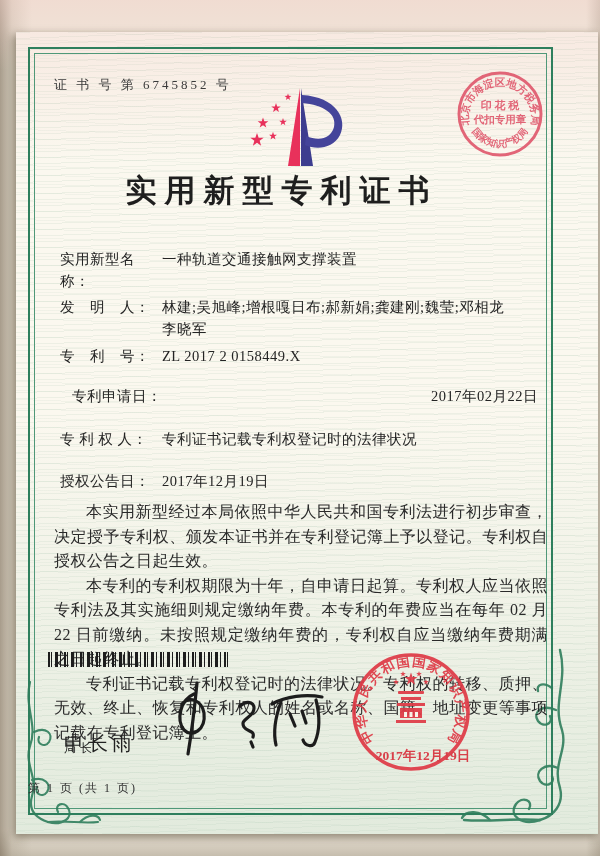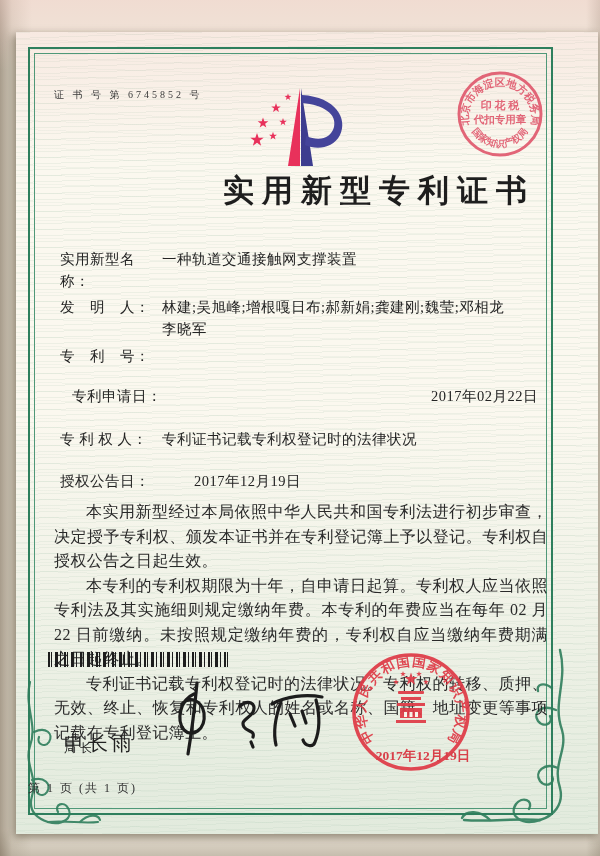--- a/index.html
+++ b/index.html
@@ -19,22 +19,22 @@
     background-color:#fbf8ef;
     background-image:
       linear-gradient(180deg, rgba(238,196,190,0.28) 0, rgba(238,196,190,0) 130px),
       linear-gradient(0deg, rgba(188,214,194,0.40) 0, rgba(188,214,194,0.18) 220px, rgba(188,214,194,0) 420px),
       repeating-linear-gradient(178deg, rgba(110,160,130,0.10) 0 1px, rgba(0,0,0,0) 1px 6px),
       repeating-linear-gradient(182deg, rgba(110,160,130,0.07) 0 1px, rgba(0,0,0,0) 1px 9px);
     box-shadow:-5px 3px 9px rgba(80,70,50,0.35), 0 3px 7px rgba(80,70,50,0.35);
   }
   .frame-outer{position:absolute;left:12px;top:15px;right:45px;bottom:19px;border:2.5px solid #2e7f5d;}
   .frame-inner{position:absolute;left:4px;top:4px;right:4px;bottom:4px;border:1px solid #4f9878;}
-  .cert-no{position:absolute;left:38px;top:56px;font-size:10px;letter-spacing:3px;color:#3a3a3a;}
-  .title{position:absolute;left:12px;top:138px;width:507px;text-align:right;
+  .cert-no{position:absolute;left:38px;top:44px;font-size:13px;letter-spacing:3px;color:#3a3a3a;}
+  .title{position:absolute;left:12px;top:138px;width:507px;text-align:center;
          font-size:31px;font-weight:700;letter-spacing:8px;color:#1e1e1e;}
   .frow{position:absolute;display:flex;width:478px;font-size:14.5px;color:#242424;line-height:22px;}
   .frow .lbl{flex:0 0 102px;letter-spacing:0.5px;}
   .frow .val{flex:1;white-space:pre-line;letter-spacing:0.5px;}
   .paras{position:absolute;left:38px;top:468px;width:494px;font-size:16px;line-height:24.5px;
          color:#2a2a2a;text-align:justify;}
   .paras p{margin:0;text-indent:2em;letter-spacing:0.4px;}
   .barcode{position:absolute;left:32px;top:620px;width:180px;height:15px;
     background-image:
       repeating-linear-gradient(90deg,#1d1d1d 0 2px,rgba(0,0,0,0) 2px 3px,#1d1d1d 3px 4px,rgba(0,0,0,0) 4px 7px,#1d1d1d 7px 10px,rgba(0,0,0,0) 10px 12px,#1d1d1d 12px 13px,rgba(0,0,0,0) 13px 16px);}
@@ -124,30 +124,31 @@
       <span class="lbl">发　明　人：</span>
       <span class="val">林建;吴旭峰;增根嘎日布;郝新娟;龚建刚;魏莹;邓相龙
 李晓军</span>
     </div>
     <div class="frow" style="left:44px;top:216px;">
       <span class="lbl">实用新型名称：</span>
       <span class="val">一种轨道交通接触网支撑装置</span>
     </div>
     <div class="frow" style="left:44px;top:313px;">
       <span class="lbl">专　利　号：</span>
+      <span class="val">ZL 2017 2 0158449.X</span>
     </div>
     <div class="frow" style="left:44px;top:353px;text-align:right;">
       <span class="lbl">专利申请日：</span>
       <span class="val">2017年02月22日</span>
     </div>
     <div class="frow" style="left:44px;top:396px;">
       <span class="lbl">专 利 权 人：</span>
       <span class="val">专利证书记载专利权登记时的法律状况</span>
     </div>
-    <div class="frow" style="left:44px;top:438px;gap:32px;">
+    <div class="frow" style="left:44px;top:438px;">
       <span class="lbl">授权公告日：</span>
       <span class="val">2017年12月19日</span>
     </div>
 
     <div class="paras">
       <p>本实用新型经过本局依照中华人民共和国专利法进行初步审查，决定授予专利权、颁发本证书并在专利登记簿上予以登记。专利权自授权公告之日起生效。</p>
       <p>本专利的专利权期限为十年，自申请日起算。专利权人应当依照专利法及其实施细则规定缴纳年费。本专利的年费应当在每年 02 月 22 日前缴纳。未按照规定缴纳年费的，专利权自应当缴纳年费期满之日起终止。</p>
       <p>专利证书记载专利权登记时的法律状况。专利权的转移、质押、无效、终止、恢复和专利权人的姓名或名称、国籍、地址变更等事项记载在专利登记簿上。</p>
     </div>
 

